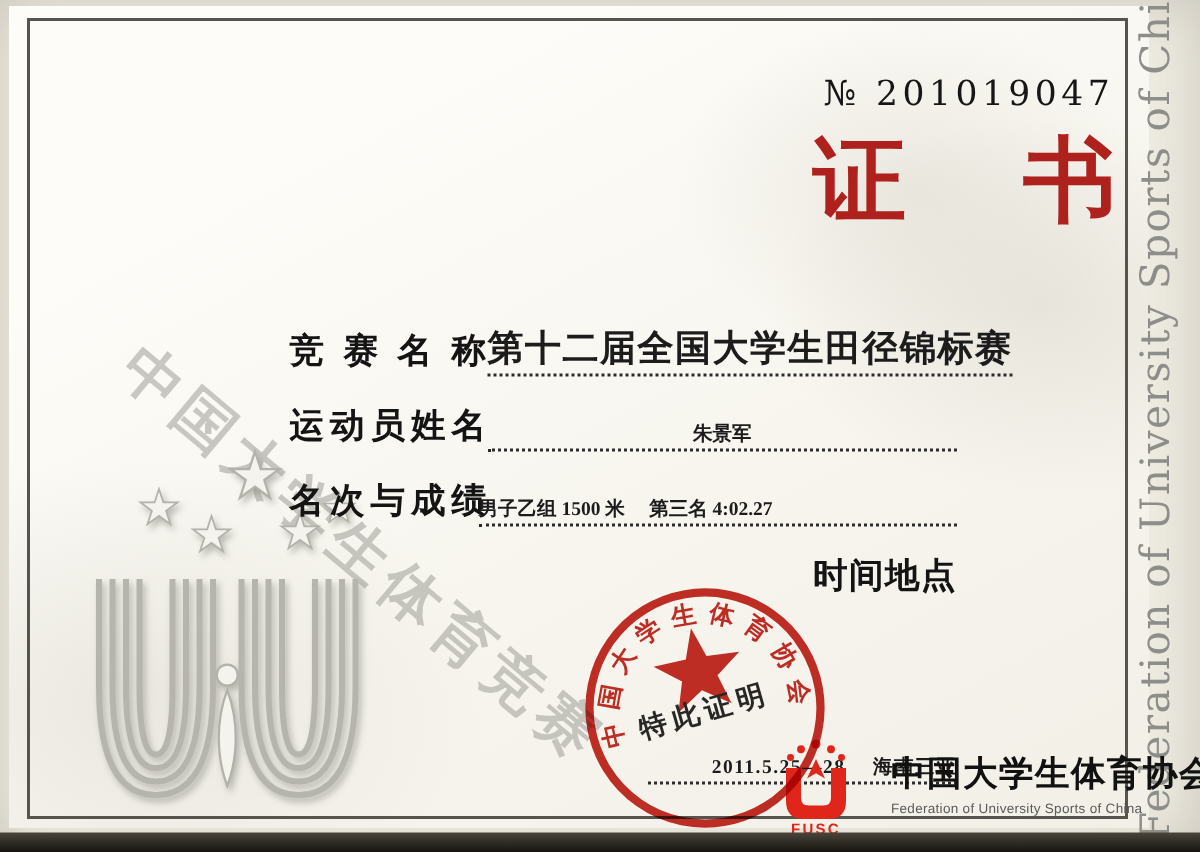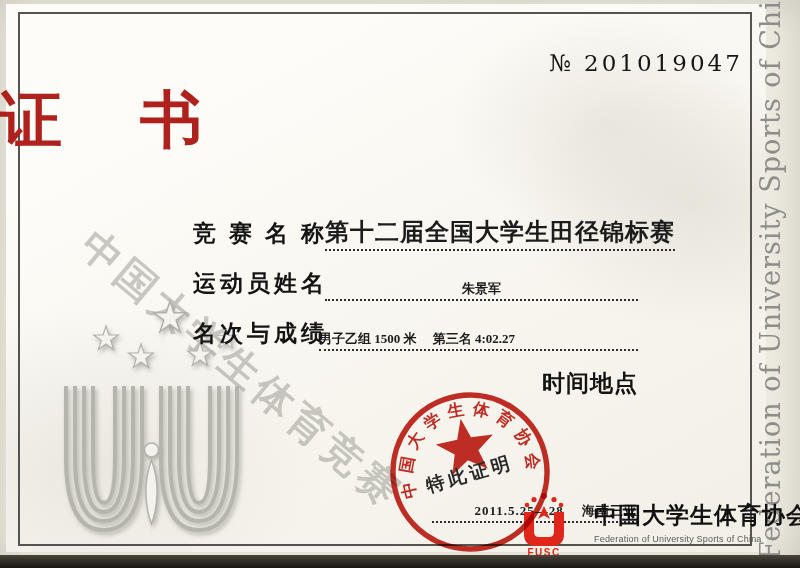--- a/index.html
+++ b/index.html
@@ -9,21 +9,21 @@
     box-shadow: inset 0 0 40px rgba(90,85,70,.25);}
   #paper{position:absolute;left:6px;top:4px;right:34px;bottom:16px;
     background:
       radial-gradient(ellipse 220px 160px at 600px 120px, rgba(214,209,198,.40), transparent 70%),
       radial-gradient(ellipse 320px 220px at 90px 460px, rgba(206,203,193,.35), transparent 72%),
       radial-gradient(ellipse 260px 180px at 690px 200px, rgba(203,198,186,.35), transparent 70%),
       linear-gradient(152deg,#fdfcf8 20%,#f7f5ee 60%,#f1efe6 100%);}
   .frame{position:absolute;left:18px;top:12px;right:48px;bottom:22px;border:2px solid #56544e;z-index:2;}
   .serial{position:absolute;left:549px;top:50px;font-family:"DejaVu Serif",serif;font-size:23px;
     letter-spacing:3px;color:#161616;z-index:5;text-align:center;}
-  .title{position:absolute;left:0;top:78px;width:752px;text-align:left;z-index:5;
+  .title{position:absolute;left:0;top:78px;width:752px;text-align:right;z-index:5;
     font-family:"Liberation Serif",serif;font-weight:bold;font-size:62px;color:#ae211c;letter-spacing:8px;}
   
   .wm-text{position:absolute;left:104px;top:218px;transform:rotate(40deg);transform-origin:0 0;
     font-size:40px;font-weight:bold;color:#96968f;opacity:.5;letter-spacing:5px;white-space:nowrap;z-index:1;}
   .wm-logo{position:absolute;left:56px;top:290px;z-index:1;
     filter:drop-shadow(2px 3px 2px rgba(130,130,122,.5));}
   
   .row{position:absolute;left:193px;width:445px;display:flex;align-items:flex-end;z-index:4;}
   .row .lbl{flex:0 0 132px;font-size:23px;font-weight:bold;color:#141414;letter-spacing:1px;
     text-align:justify;text-align-last:justify;padding-bottom:2px;}

